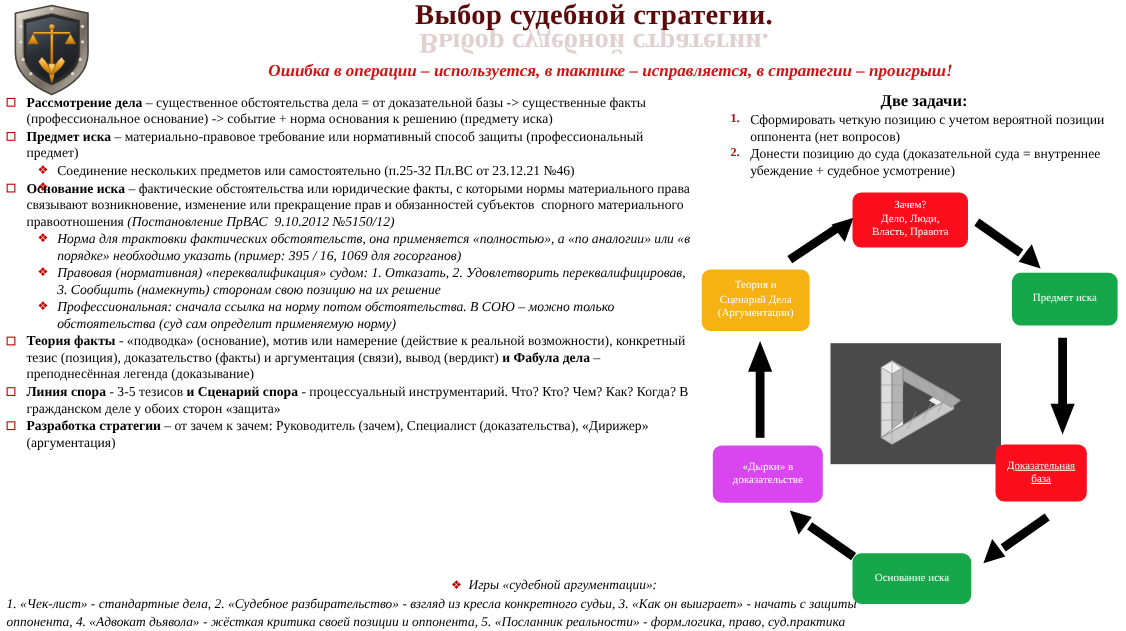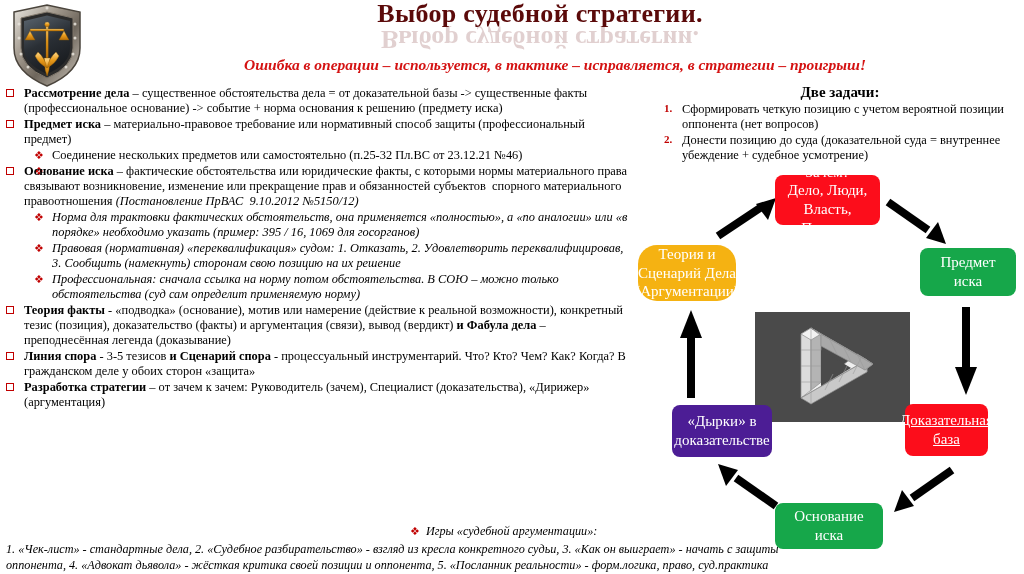--- a/index.html
+++ b/index.html
@@ -145,31 +145,31 @@
 
   
   .node {
     position: absolute;
     border-radius: 8px;
     color: #ffffff;
     display: flex;
     align-items: center;
     justify-content: center;
     text-align: center;
-    font-size: 15px;
+    font-size: 10px;
     line-height: 1.25;
     padding: 8px 5px;
     box-sizing: border-box;
   }
   #node-why      { left: 775px; top: 175px; width: 105px; height: 50px; background: #fc0d1b; }
   #node-subject  { left: 920px; top: 248px; width: 96px;  height: 48px; background: #16a74a; }
   #node-evidence { left: 905px; top: 404px; width: 83px; height: 52px; background: #fc0d1b; text-decoration: underline; }
   #node-ground   { left: 775px; top: 503px; width: 108px; height: 46px; background: #16a74a; }
   #node-holes    { left: 648px; top: 405px; width: 100px; height: 52px; background: #c21111; }
-  #node-theory   { left: 638px; top: 245px; width: 98px;  height: 56px; background: #f5b212; border-radius: 19px; }
+  #node-theory   { left: 638px; top: 245px; width: 98px;  height: 56px; background: #f5b212; }
 
   .node .l { display: block; }
 
   #penrose-box {
     position: absolute;
     left: 755px;
     top: 312px;
     width: 155px;
     height: 110px;
     background: #4a4a4a;
@@ -380,21 +380,21 @@
       <div>
         <span class="l">Доказательная</span>
         <span class="l">база</span>
       </div>
     </div>
   <div class="node" id="node-ground" style="background: rgb(22, 167, 74);">
       <div>
         <span class="l">Основание иска</span>
       </div>
     </div>
-  <div class="node" id="node-holes" style="background: #4c1d95; margin-left: 24px;">
+  <div class="node" id="node-holes" style="background: #d946ef;">
       <div>
         <span class="l">«Дырки» в</span>
         <span class="l">доказательстве</span>
       </div>
     </div>
   <div class="node" id="node-theory" style="background: rgb(245, 178, 18);">
       <div>
         <span class="l">Теория и</span>
         <span class="l">Сценарий Дела</span>
         <span class="l">(Аргументации)</span>

